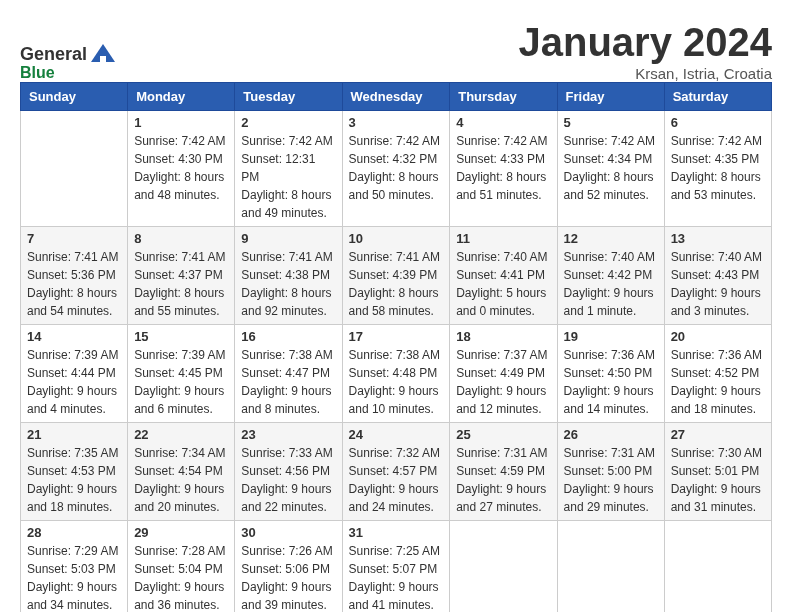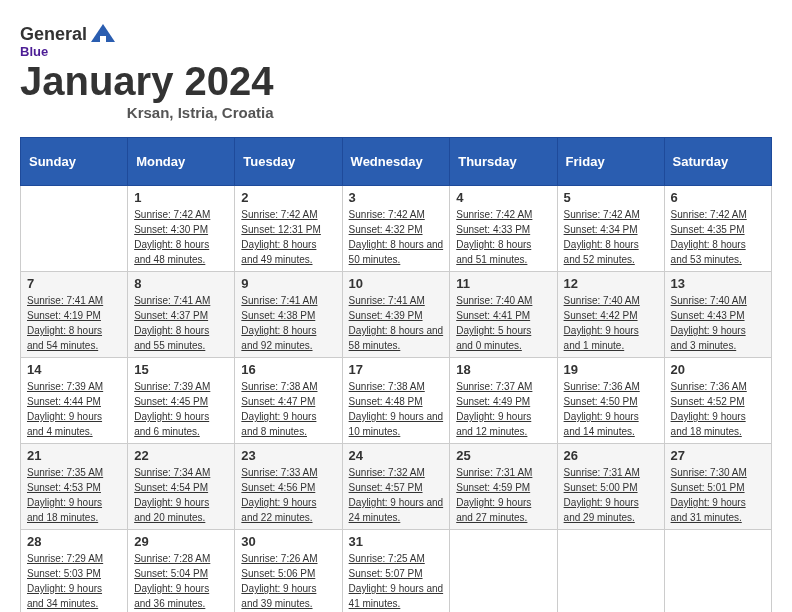--- a/index.html
+++ b/index.html
@@ -6,23 +6,21 @@
     body {
       font-family: Arial, sans-serif;
       background: #fff;
       width: 792px;
       min-height: 612px;
       padding: 20px;
     }
     .header {
       display: flex;
       justify-content: space-between;
-      align-items: flex-start;
-      margin-bottom: 16px;
-      flex-direction: column;
+      align-items: flex-end;
     }
     .logo {
       display: flex;
       align-items: center;
     }
     .logo-icon {
       width: 28px;
       height: 28px;
       margin-left: 2px;
     }
@@ -30,32 +28,32 @@
       text-align: right;
     }
     .title-area h1 {
       font-size: 40px;
       font-weight: bold;
       color: #333;
     }
     .title-area h2 {
       font-size: 15px;
       color: #555;
-      font-weight: bold;
+      font-weight: normal;
     }
     .calendar {
       width: 100%;
       border-collapse: collapse;
       border: 1px solid #ccc;
     }
     .calendar th {
       background-color: #2a5db0;
       color: #fff;
       text-align: left;
-      padding: 16px 8px;
+      padding: 6px 8px;
       font-size: 13px;
       border: 1px solid #1e4a9a;
     }
     .calendar td {
       vertical-align: top;
       border: 1px solid #ccc;
       padding: 4px 6px;
       font-size: 11px;
       color: #333;
       width: 108px;
@@ -68,41 +66,40 @@
       background-color: #fff;
     }
     .day-number {
       font-weight: bold;
       font-size: 13px;
       display: block;
       margin-bottom: 2px;
     }
     .day-info {
       line-height: 1.5;
-      font-size: 10px;
-      text-decoration: underline;
+      font-size: 12px;
     }
     .empty-cell {
       background-color: #f9f9f9;
     }
   </style>
 </head>
 <body>
 
 <div class="header">
   <div class="logo">
     <div>
       <div style="display:flex; align-items:center;">
         <span style="font-size:18px; font-weight:bold; color:#333;">General</span>
         <svg class="logo-icon" viewBox="0 0 28 28">
           <polygon points="14,4 26,22 2,22" fill="#2a5db0"></polygon>
           <rect x="11" y="16" width="6" height="6" fill="#fff"></rect>
         </svg>
       </div>
-      <span style="font-size:13px; font-weight:bold; color:#4c1d95; display:block; margin-top:-4px;">Blue</span>
+      <span style="font-size:16px; font-weight:bold; color:#15803d; display:block; margin-top:-4px;">Blue</span>
     </div>
   </div>
   <div class="title-area">
     <h1>January 2024</h1>
     <h2>Krsan, Istria, Croatia</h2>
   </div>
 </div>
 
 <table class="calendar">
   <thead>
@@ -166,21 +163,21 @@
           <span>Sunset: 4:35 PM</span><br>
           <span>Daylight: 8 hours and 53 minutes.</span>
         </div>
       </td>
       </tr>
       <tr>
         <td>
         <span class="day-number">7</span>
         <div class="day-info">
           <span>Sunrise: 7:41 AM</span><br>
-          <span>Sunset: 4:19 PM</span><br>
+          <span>Sunset: 5:36 PM</span><br>
           <span>Daylight: 8 hours and 54 minutes.</span>
         </div>
       </td>
         <td>
         <span class="day-number">8</span>
         <div class="day-info">
           <span>Sunrise: 7:41 AM</span><br>
           <span>Sunset: 4:37 PM</span><br>
           <span>Daylight: 8 hours and 55 minutes.</span>
         </div>

